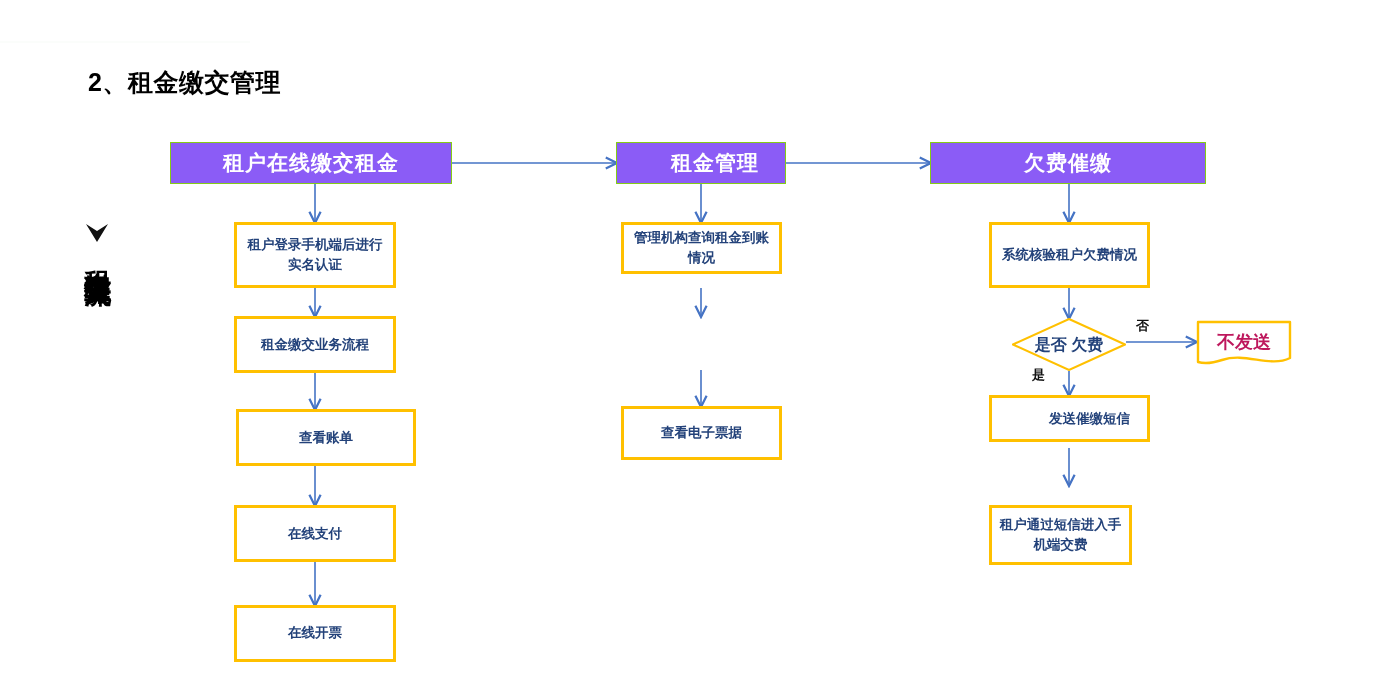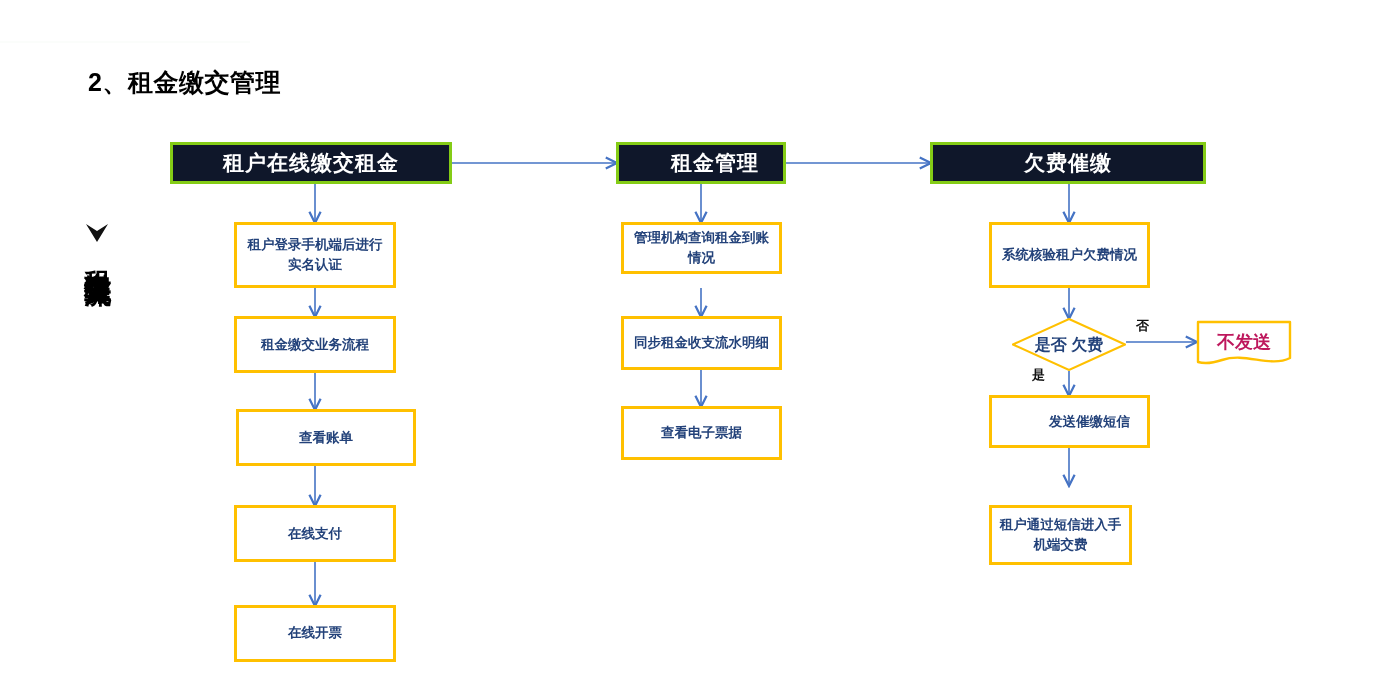--- a/index.html
+++ b/index.html
@@ -64,22 +64,22 @@
   .node {
     position: absolute;
     box-sizing: border-box;
     display: flex;
     align-items: center;
     justify-content: center;
     text-align: center;
   }
 
   .header-node {
-    background: #0f172a;
-    border: 3px solid #84cc16;
+    background: #8b5cf6;
+    border: 1px solid #84cc16;
     color: #ffffff;
     font-size: 21px;
     font-weight: bold;
     letter-spacing: 1px;
   }
 
   .step-node {
     background: #ffffff;
     border: 3px solid #FFC000;
     color: #23427A;
@@ -202,21 +202,20 @@
   <div class="node step-node" style="left:236px; top:409px; width:180px; height:57px;">查看账单</div>
 
   <div class="node step-node" style="left:234px; top:505px; width:162px; height:57px;">在线支付</div>
 
   <div class="node step-node" style="left:234px; top:605px; width:162px; height:57px;font-family:Liberation Mono, monospace;">在线开票</div>
 
   <div class="node header-node" style="left:616px; top:142px; width:170px; height:42px;padding-left:28px;">租金管理</div>
 
   <div class="node step-node" style="left:621px; top:222px; width:161px; height:52px;">管理机构查询租金到账情况</div>
 
-  <div class="node step-node" style="left:621px; top:316px; width:161px; height:54px;">同步租金收支流水明细</div>
 
   <div class="node step-node" style="left:621px; top:406px; width:161px; height:54px;">查看电子票据</div>
 
   <div class="node step-node" style="left:989px; top:222px; width:161px; height:66px;">系统核验租户欠费情况</div>
 
   <div class="node header-node" style="left:930px; top:142px; width:276px; height:42px;">欠费催缴</div>
 
   <div class="node diamond-node" style="left:1012px; top:318px; width:114px; height:53px;">
     <svg class="dia-svg" viewBox="0 0 114 53" preserveAspectRatio="none" aria-hidden="true">
       <polygon points="57,1 113,26.5 57,52 1,26.5" fill="#ffffff" stroke="#FFC000" stroke-width="2"></polygon>
@@ -229,17 +228,17 @@
 
   <div class="edge-label" style="left:1032px; top:366px;">是</div>
 
   <div class="node wave-node" style="left:1196px; top:320px; width:96px; height:48px;">
     <svg class="wave-svg" viewBox="0 0 96 48" preserveAspectRatio="none" aria-hidden="true">
       <path d="M2,2 L94,2 L94,38 C74,48 50,32 26,40 C17,43 9,44 2,42 Z" fill="#ffffff" stroke="#FFC000" stroke-width="2.4" stroke-linejoin="round"></path>
     </svg>
     <span class="wave-text">不发送</span>
   </div>
 
-  <div class="node step-node" style="left:989px; top:395px; width:161px; height:53px;padding-left:46px;">发送催缴短信</div>
+  <div class="node step-node" style="left:989px; top:395px; width:161px; height:47px;padding-left:46px;">发送催缴短信</div>
 
   <div class="node step-node" style="left:989px; top:505px; width:143px; height:60px;">租户通过短信进入手机端交费</div>
 
 </div>
 
 </body></html>

